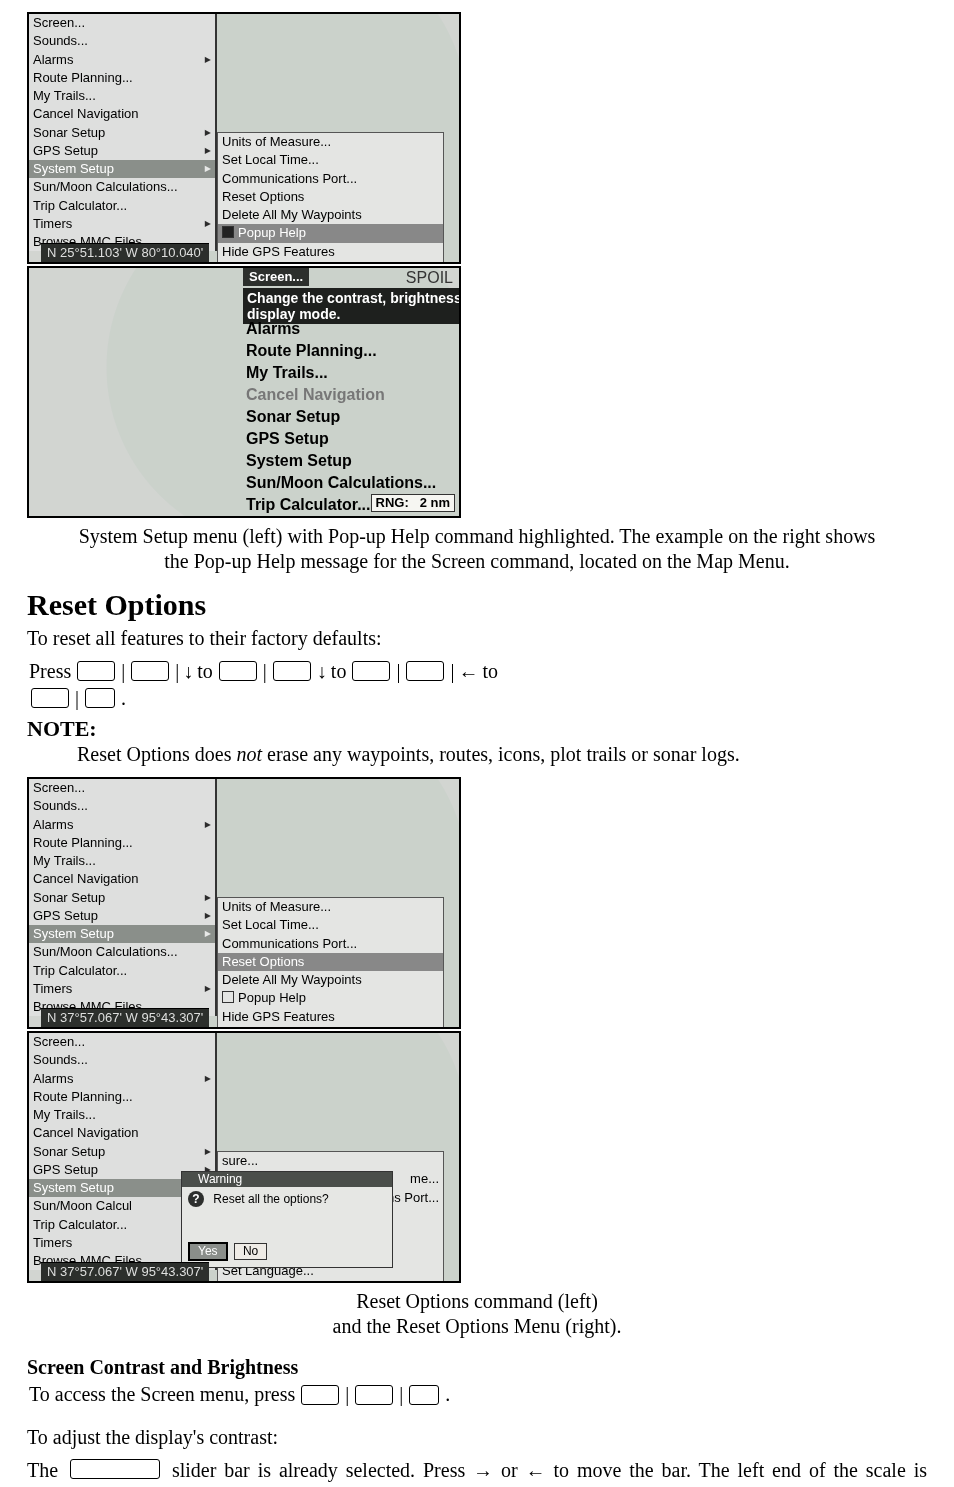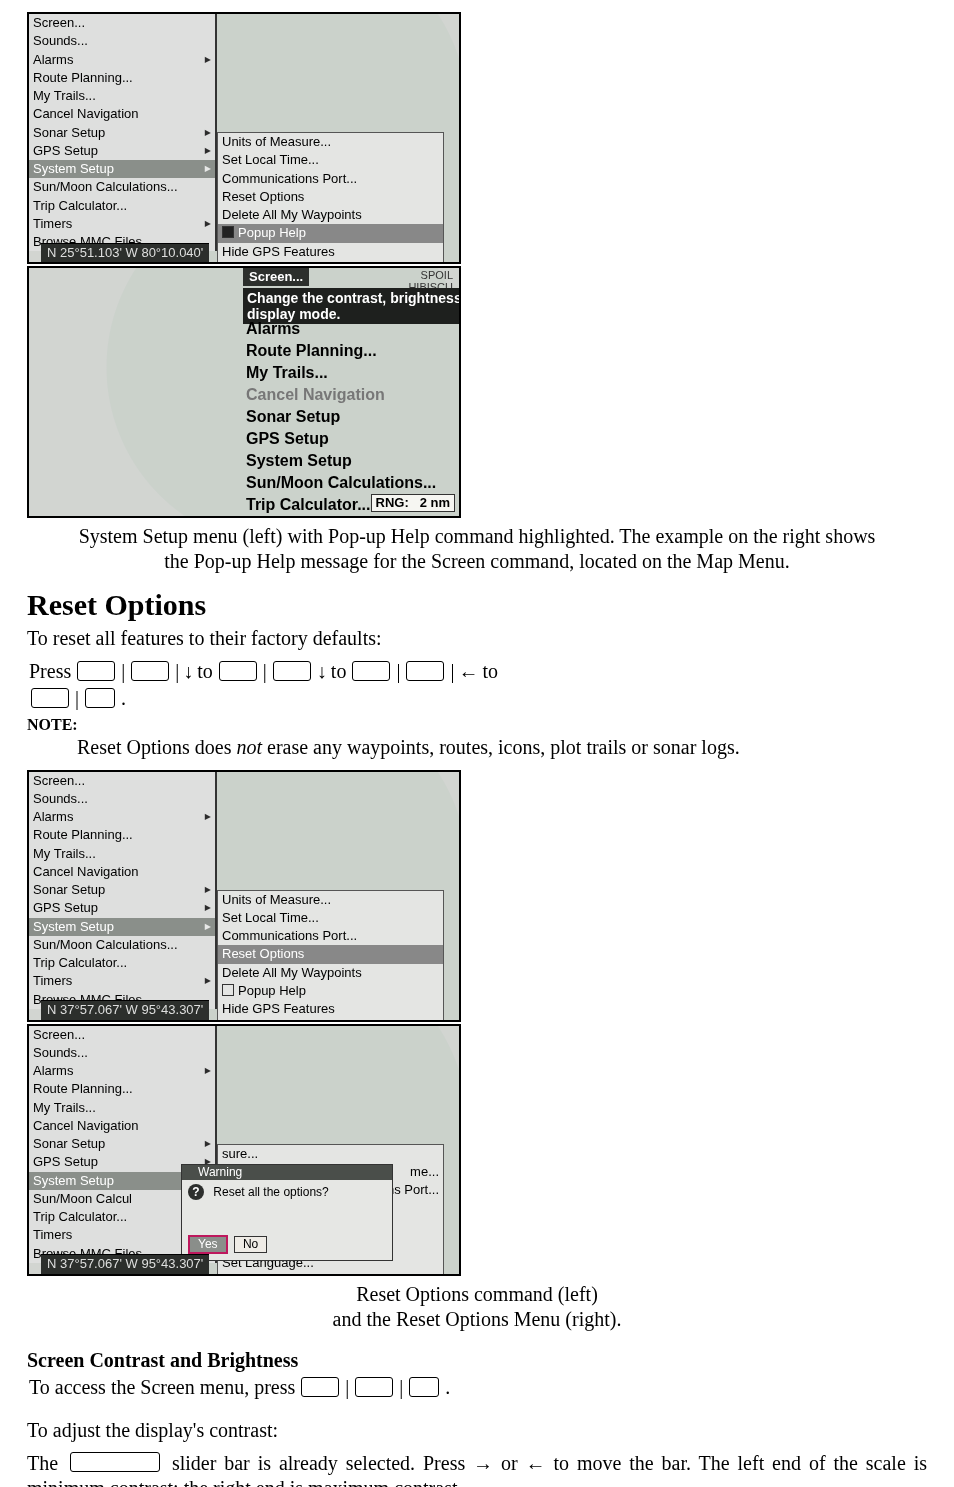--- a/index.html
+++ b/index.html
@@ -143,21 +143,21 @@
   }
   .popup-panel .menu-big .bi.gray { color: #777; }
   .popup-panel .menu-big .bi.arrow::after{
      content: "▶"; font-size:9px; float:right; margin-top:5px; opacity:.7;
   }
   .popup-panel .rng-box{
     position:absolute; right:4px; bottom:4px; background:#f6f6f2;
     border:1px solid #333; padding:0 4px; font-weight:bold; font-size:13px;
   }
   .popup-panel .map-labels{
-    position:absolute; right:6px; top:2px; font-size:11px; color:#333;
+    position:absolute; right:6px; top:2px; font-size:16px; color:#333;
     text-align:right; line-height:1.05;
   }
   
   .warning-dialog{
     position:absolute; left:152px; top:138px; width:210px;
     background:#e6e7e4; border:1px solid #333;
     font-family:Verdana,sans-serif; font-size:12px;
   }
   .warning-dialog .wt{
     background:#4a4e4a; color:#fff; padding:0 16px;
@@ -167,21 +167,21 @@
   }
   .warning-dialog .wb .q-icon{
     display:inline-block; width:16px; height:16px; border-radius:50%;
     background:#2d2f2d; color:#fff; text-align:center; font-weight:bold;
     line-height:16px; margin-right:6px;
   }
   .warning-dialog .btn{
     display:inline-block; border:1px solid #333; padding:0 8px; margin:4px 3px 0 0;
     background:#efece6;
   }
-  .warning-dialog .btn.sel{ background:#8a8e8a; color:#fff; border:2px solid #be185d;margin-top:35px;}
+  .warning-dialog .btn.sel{ background:#8a8e8a; color:#fff; border:2px solid #000000;margin-top:35px;}
   
   .caption{
     text-align:center; font-weight:normal; font-size:20px; margin: 2px 40px 12px 40px;
   }
   h2.section{
     font-family:"Times New Roman",serif; font-weight:bold;
     font-size:20px; margin: 10px 0 2px 0;
   }
   h2.section.large{ font-size:30px; }
   p.body{ margin:2px 0 8px 0; text-align:justify;}
@@ -190,21 +190,21 @@
     font-family:"Times New Roman",serif;
   }
   .keyline .word{ padding: 0 2px; }
   .keycap{
     display:inline-block; border:1px solid #000; border-radius:3px;
     padding:0 18px; height:18px; margin:1px 4px; background:#fff;
     vertical-align:middle;
   }
   .keycap.small{ padding:0 14px; }
   .keyline .pipe{ margin:0 2px; }
-  .note-label{ font-weight:bold; font-size:16px; margin-top:4px;}
+  .note-label{ font-weight:bold; font-size:22px; margin-top:4px;}
   .note-body{ margin:0 0 10px 50px; text-align:justify;}
   em{ font-style:italic; }
 </style>
 </head>
 <body>
 
 <div class="figure-pair">
 
   <div class="device-panel">
     <div class="map-bg"></div>

